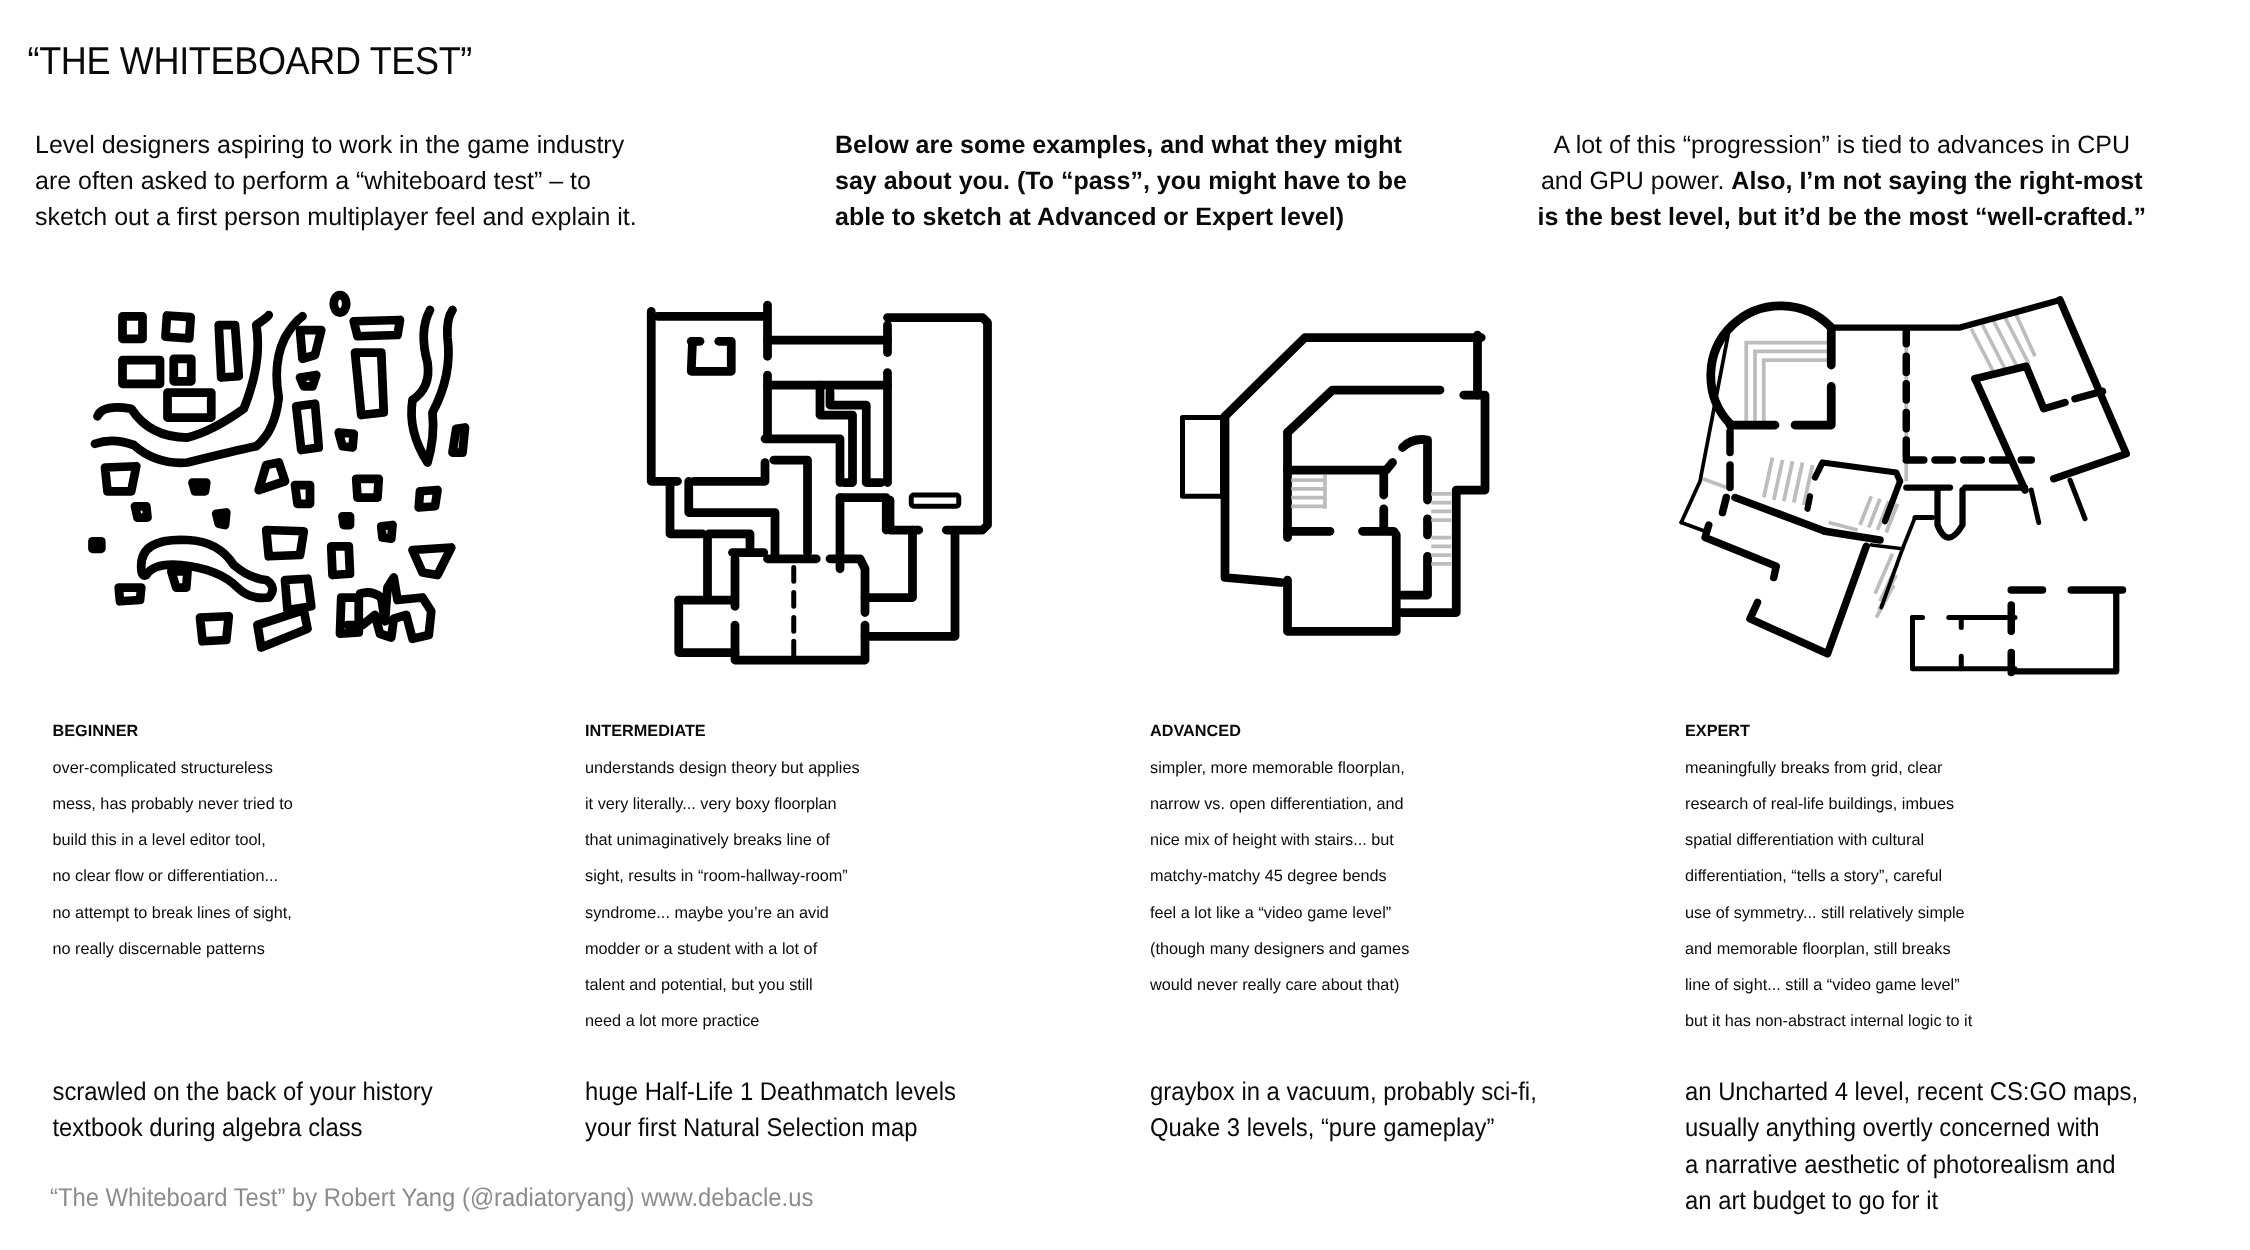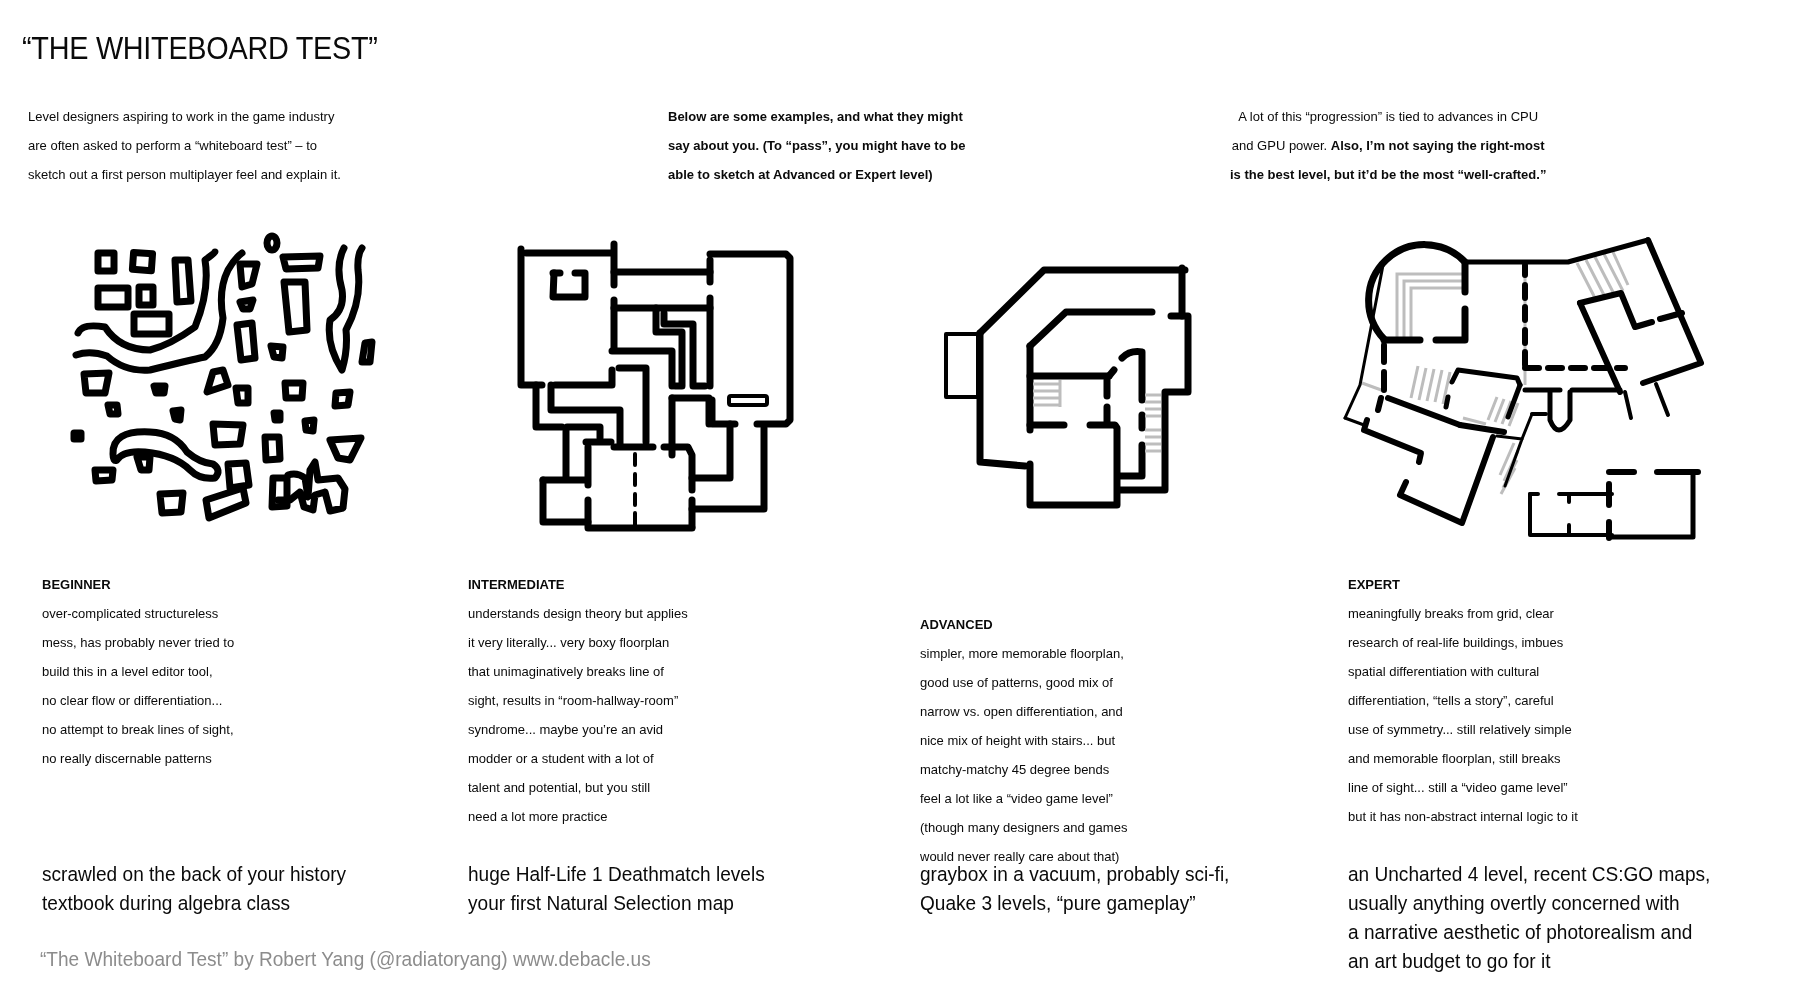--- a/index.html
+++ b/index.html
@@ -1,20 +1,20 @@
 <!DOCTYPE html>
 <html><head>
 <meta charset="utf-8">
 <style>
   html, body { margin:0; padding:0; background:#ffffff; }
   body { width:1800px; height:1000px; position:relative; overflow:hidden;
          font-family:"Liberation Sans", "DejaVu Sans", sans-serif; color:#0a0a0a; }
   .title { position:absolute; left:22px; top:30px; font-size:31px; line-height:38px;
            letter-spacing:-0.3px; font-weight:normal; transform:scaleX(0.93); transform-origin:left top; }
-  .intro { position:absolute; top:102px; font-size:13px; line-height:29px; white-space:nowrap; }
+  .intro { position:absolute; top:102px; font-size:20px; line-height:29px; white-space:nowrap; }
   .intro .line { display:block; }
   .intro b { font-weight:bold; }
   .col { position:absolute; top:570px; font-size:13px; line-height:29px; white-space:nowrap; }
   .col .heading { font-weight:bold; display:block; }
   .col .line { display:block; }
   .examples { position:absolute; top:859px; font-size:20.5px; line-height:29px; white-space:nowrap;
               transform:scaleX(0.93); transform-origin:left top; }
   .examples .line { display:block; }
   .credit { position:absolute; left:40px; top:945px; font-size:20.5px; line-height:28px; color:#8c8c8c;
             white-space:nowrap; transform:scaleX(0.93); transform-origin:left top; }
@@ -241,24 +241,23 @@
   <span class="heading">INTERMEDIATE</span>
   <span class="line">understands design theory but applies</span>
   <span class="line">it very literally... very boxy floorplan</span>
   <span class="line">that unimaginatively breaks line of</span>
   <span class="line">sight, results in “room-hallway-room”</span>
   <span class="line">syndrome... maybe you’re an avid</span>
   <span class="line">modder or a student with a lot of</span>
   <span class="line">talent and potential, but you still</span>
   <span class="line">need a lot more practice</span>
 </div>
-<div class="col" style="left:920px;margin-top:40px;">
+<div class="col" style="left:920px;">
   <span class="heading">ADVANCED</span>
   <span class="line">simpler, more memorable floorplan,</span>
-  <span class="line">good use of patterns, good mix of</span>
   <span class="line">narrow vs. open differentiation, and</span>
   <span class="line">nice mix of height with stairs... but</span>
   <span class="line">matchy-matchy 45 degree bends</span>
   <span class="line">feel a lot like a “video game level”</span>
   <span class="line">(though many designers and games</span>
   <span class="line">would never really care about that)</span>
 </div>
 <div class="col" style="left:1348px;">
   <span class="heading">EXPERT</span>
   <span class="line">meaningfully breaks from grid, clear</span>

